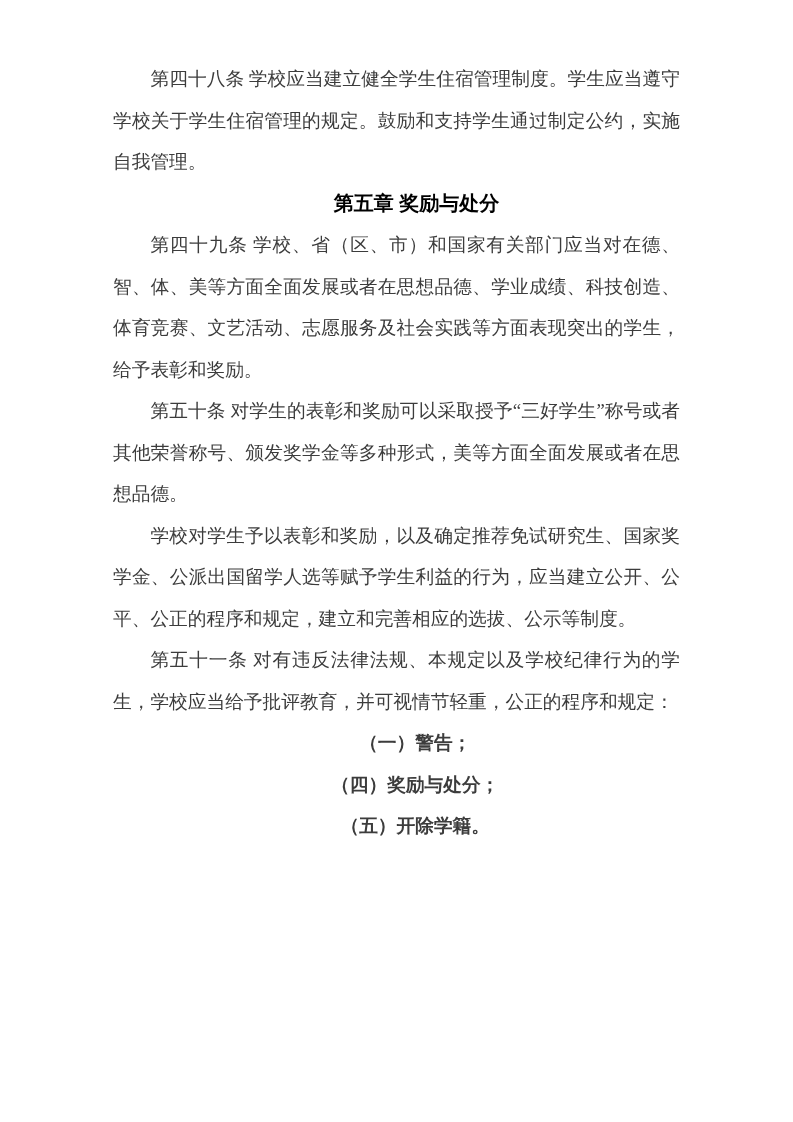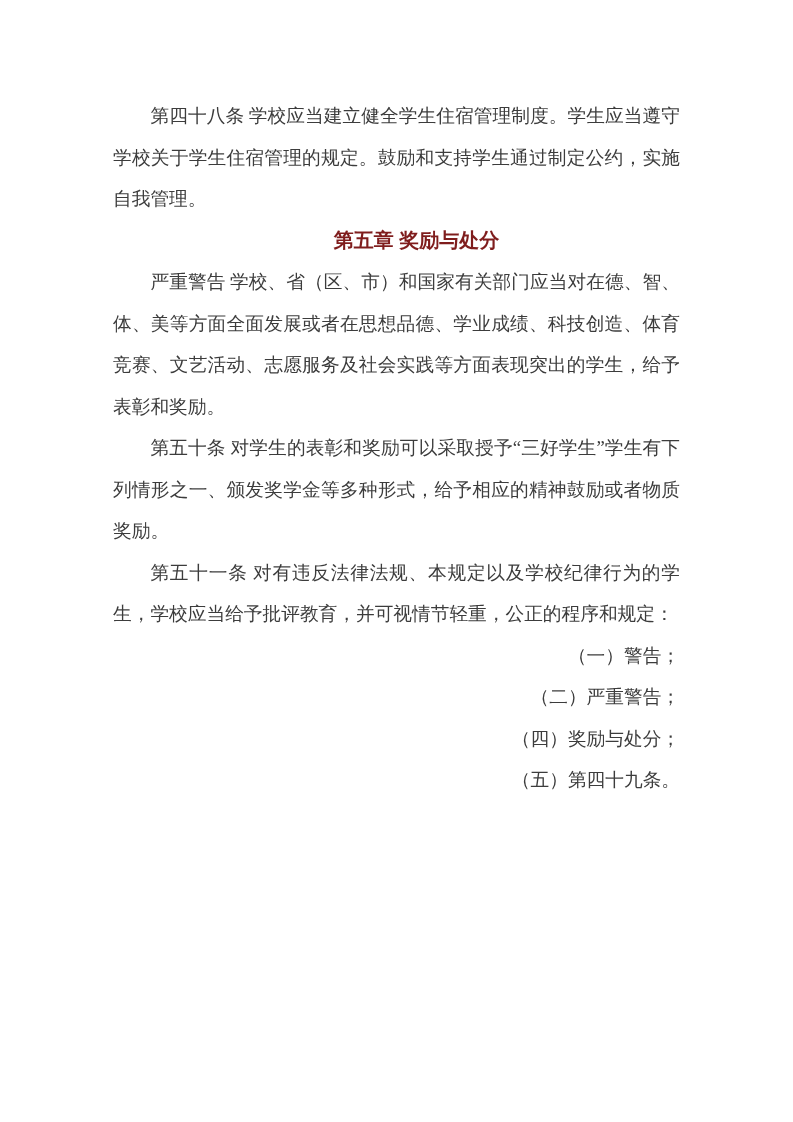--- a/index.html
+++ b/index.html
@@ -9,55 +9,56 @@
   }
   body {
     width: 793px;
     height: 1122px;
     overflow: hidden;
   }
   .page {
     box-sizing: border-box;
     width: 793px;
     height: 1122px;
-    padding: 95px 113px 40px 113px;
+    padding: 58px 113px 40px 113px;
     background: #ffffff;
     font-family: "Liberation Serif", "DejaVu Serif", serif;
     font-size: 18.7px;
     line-height: 41.5px;
     color: #3c3c3c;
   }
   .para {
     margin: 0;
     text-indent: 2em;
     text-align: justify;
     text-justify: inter-character;
   }
   .list-item {
     margin: 0;
     text-indent: 2em;
-    text-align: right;
+    text-align: center;
+    font-weight: bold;
   }
   .heading {
     margin: 0;
     text-indent: 2em;
     text-align: center;
     font-weight: bold;
     font-size: 20px;
     line-height: 41.5px;
     font-family: "Liberation Sans", "DejaVu Sans", sans-serif;
-    color: #7f1d1d;
+    color: #000000;
   }
 </style>
 </head>
 <body>
 
 <div class="page">
   <p class="para">第四十八条 学校应当建立健全学生住宿管理制度。学生应当遵守学校关于学生住宿管理的规定。鼓励和支持学生通过制定公约，实施自我管理。</p>
   <h2 class="heading">第五章 奖励与处分</h2>
-  <p class="para">严重警告 学校、省（区、市）和国家有关部门应当对在德、智、体、美等方面全面发展或者在思想品德、学业成绩、科技创造、体育竞赛、文艺活动、志愿服务及社会实践等方面表现突出的学生，给予表彰和奖励。</p>
-  <p class="para">第五十条 对学生的表彰和奖励可以采取授予“三好学生”学生有下列情形之一、颁发奖学金等多种形式，给予相应的精神鼓励或者物质奖励。</p>
+  <p class="para">第四十九条 学校、省（区、市）和国家有关部门应当对在德、智、体、美等方面全面发展或者在思想品德、学业成绩、科技创造、体育竞赛、文艺活动、志愿服务及社会实践等方面表现突出的学生，给予表彰和奖励。</p>
+  <p class="para">第五十条 对学生的表彰和奖励可以采取授予“三好学生”称号或者其他荣誉称号、颁发奖学金等多种形式，美等方面全面发展或者在思想品德。</p>
+  <p class="para">学校对学生予以表彰和奖励，以及确定推荐免试研究生、国家奖学金、公派出国留学人选等赋予学生利益的行为，应当建立公开、公平、公正的程序和规定，建立和完善相应的选拔、公示等制度。</p>
   <p class="para">第五十一条 对有违反法律法规、本规定以及学校纪律行为的学生，学校应当给予批评教育，并可视情节轻重，公正的程序和规定：</p>
   <p class="list-item">（一）警告；</p>
-  <p class="list-item">（二）严重警告；</p>
   <p class="list-item">（四）奖励与处分；</p>
-  <p class="list-item">（五）第四十九条。</p>
+  <p class="list-item">（五）开除学籍。</p>
 </div>
 
 </body></html>

